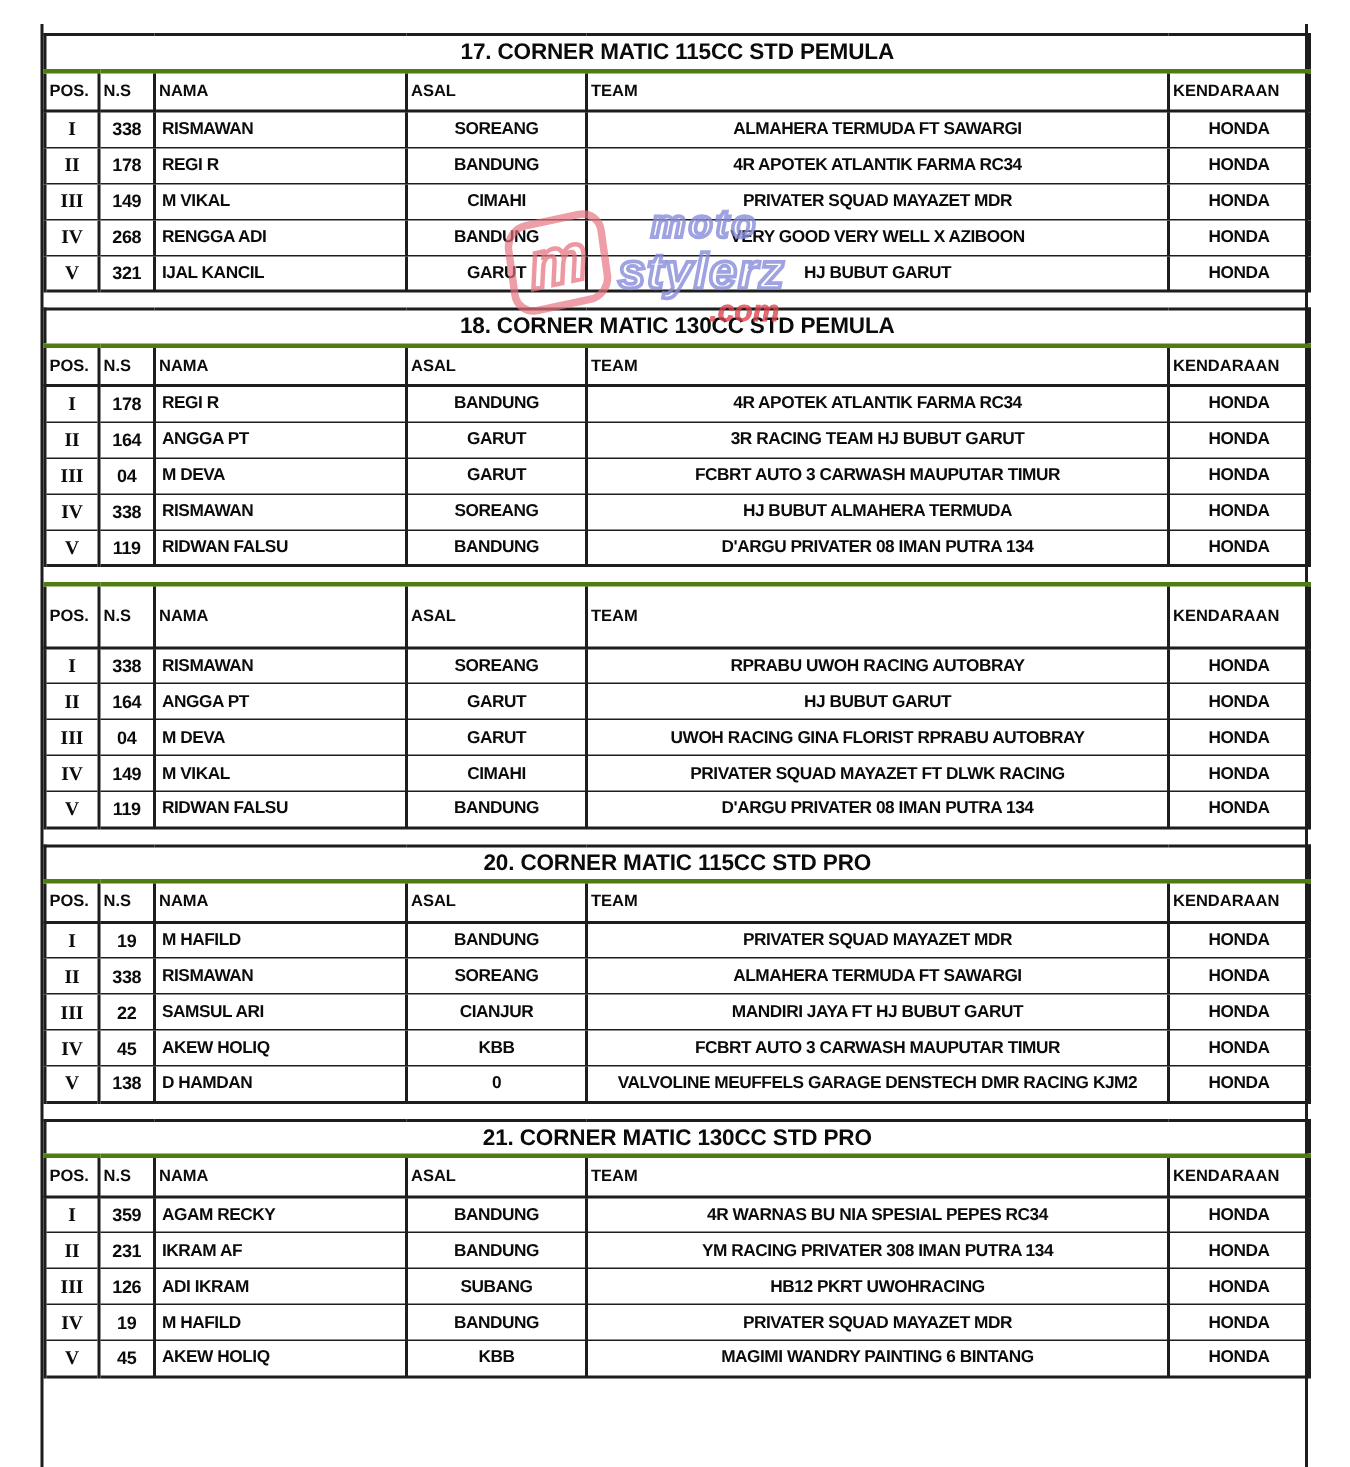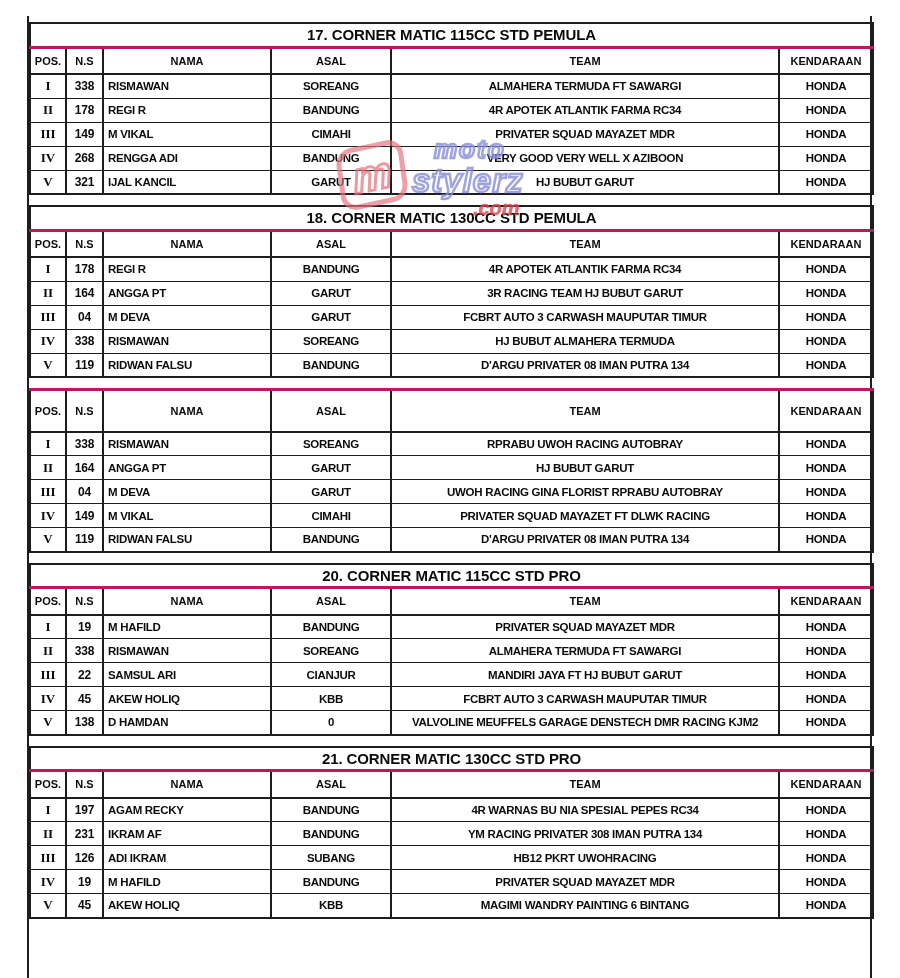--- a/index.html
+++ b/index.html
@@ -9,22 +9,22 @@
          border-left:2px solid #1d1d1d;border-right:2px solid #1d1d1d;padding-top:6px;}
   .table-block{margin-bottom:10px;}
   table{border-collapse:collapse;table-layout:fixed;width:100%;background:transparent;
         border:2px solid #1d1d1d;}
   col.c0{width:36px;} col.c1{width:37px;} col.c2{width:168px;}
   col.c3{width:120px;} col.c4{width:388px;} col.c5{width:94px;}
   th,td{border:1px solid #1d1d1d;border-left-width:2px;border-right-width:2px;
         overflow:hidden;white-space:nowrap;padding:0 2px;box-sizing:border-box;}
   .title-cell{height:24px;text-align:center;font-weight:bold;font-size:15px;
               letter-spacing:-0.1px;border-bottom-width:2px;border-top-width:2px;color:#0b0b0b;}
-  .header-row th{height:27px;font-size:11px;font-weight:bold;text-align:center;
-                 border-top:3px solid #be185d;border-bottom-width:2px;color:#0b0b0b;}
+  .header-row th{height:27px;font-size:11px;font-weight:bold;text-align:left;
+                 border-top:3px solid #4d7c0f;border-bottom-width:2px;color:#0b0b0b;}
   
   .tb2 .header-row th{height:42px;}
   td{height:24px;text-align:center;font-weight:bold;font-size:11.5px;
      letter-spacing:-0.3px;color:#0b0b0b;}
   td.cell-pos{font-family:"Liberation Serif",serif;font-size:13px;letter-spacing:0;}
   td.cell-ns{font-size:12px;letter-spacing:-0.2px;}
   td.cell-nama{text-align:left;padding-left:4px;}
   
   .watermark{position:absolute;left:338px;top:136px;display:flex;z-index:6;
              pointer-events:none;opacity:0.92;}
@@ -338,21 +338,21 @@
               <th>N.S</th>
               <th>NAMA</th>
               <th>ASAL</th>
               <th>TEAM</th>
               <th>KENDARAAN</th>
             </tr>
       </thead>
       <tbody>
             <tr>
               <td class="cell-pos">I</td>
-              <td class="cell-ns">197</td>
+              <td class="cell-ns">359</td>
               <td class="cell-nama">AGAM RECKY</td>
               <td class="cell-asal">BANDUNG</td>
               <td class="cell-team">4R WARNAS BU NIA SPESIAL PEPES RC34</td>
               <td class="cell-kendaraan">HONDA</td>
             </tr>
             <tr>
               <td class="cell-pos">II</td>
               <td class="cell-ns">231</td>
               <td class="cell-nama">IKRAM AF</td>
               <td class="cell-asal">BANDUNG</td>

